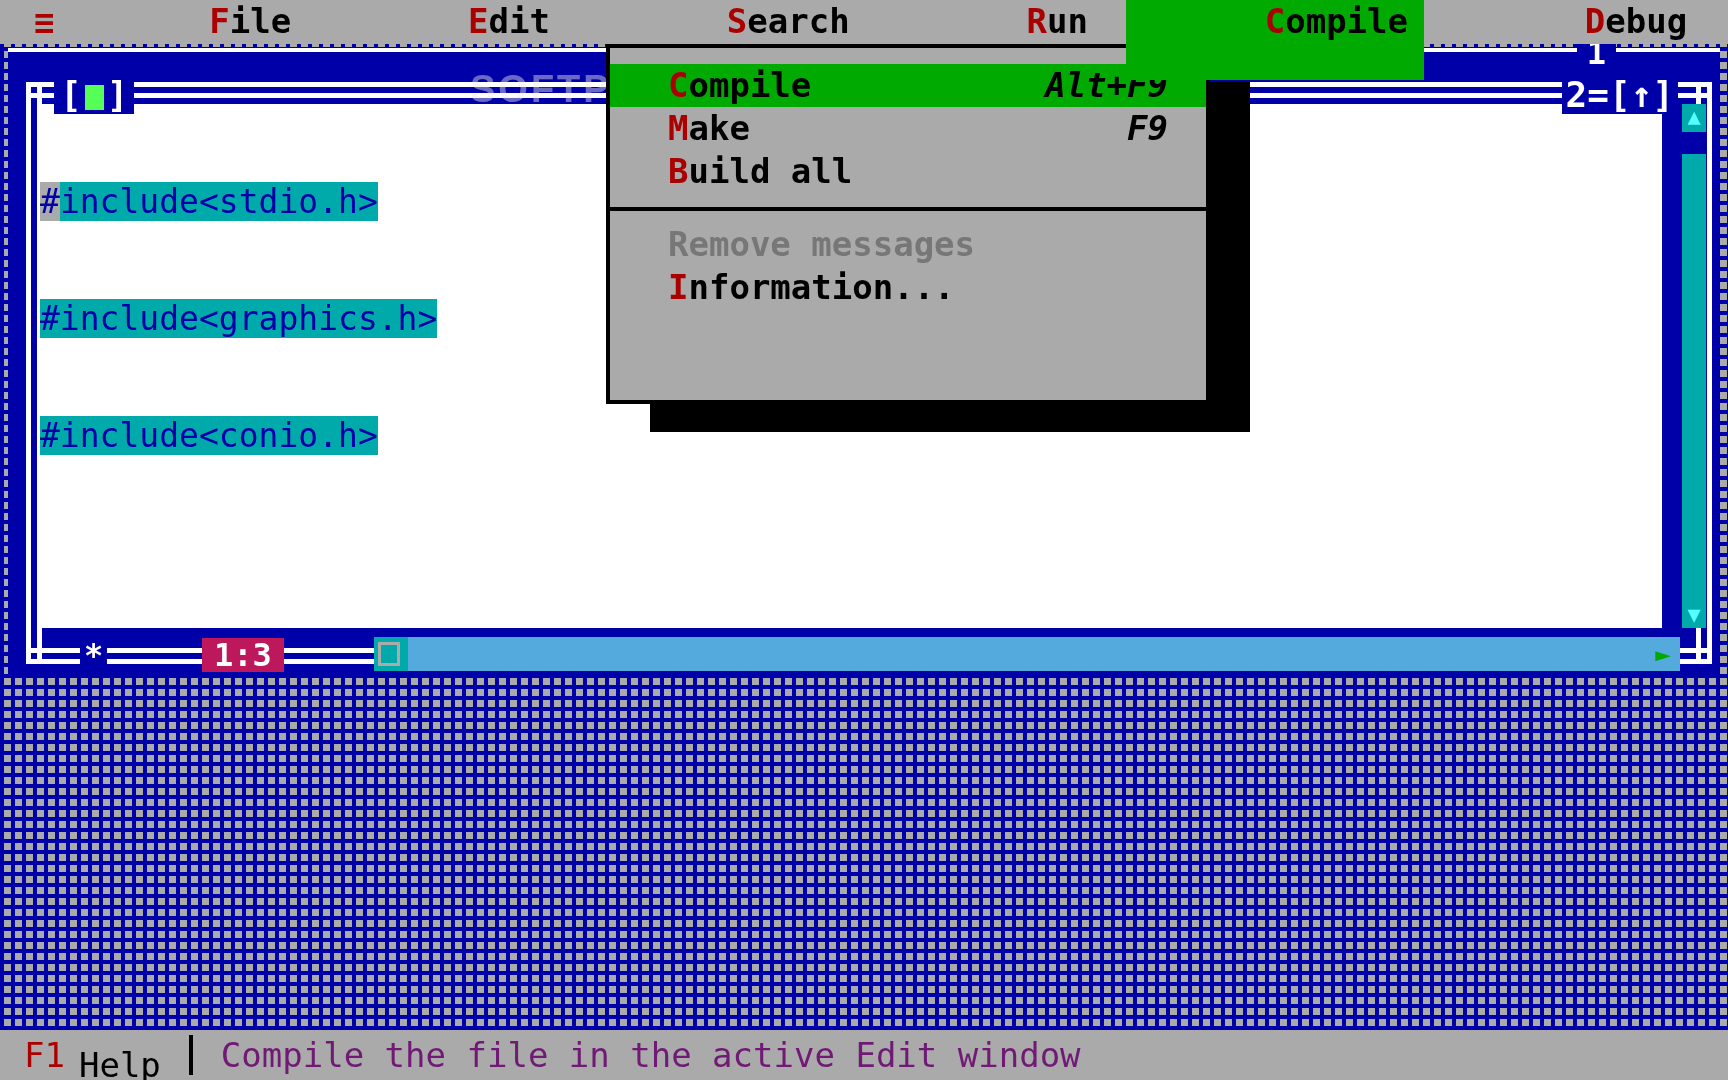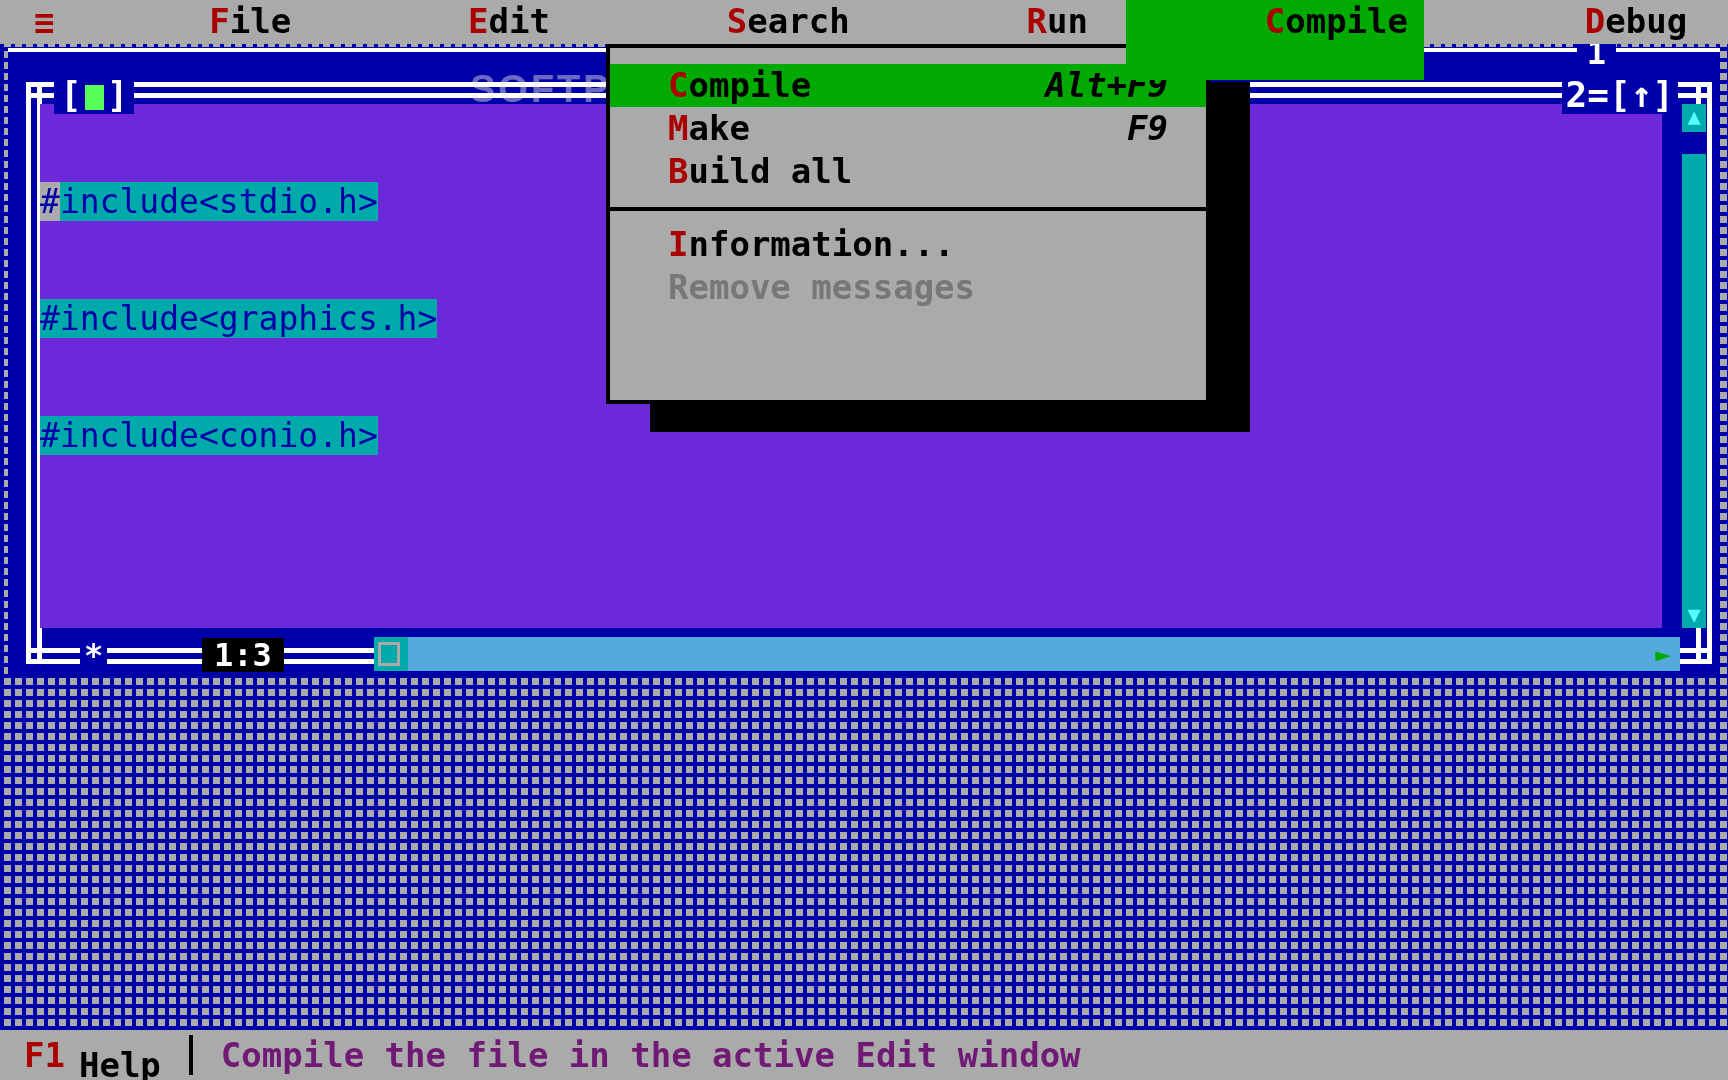--- a/index.html
+++ b/index.html
@@ -169,21 +169,21 @@
     white-space: pre;
     line-height: 38px;
   }
 
   
   #code {
     position: absolute;
     left: 14px; top: 22px;
     width: 1622px;
     height: 524px;
-    background: #6d28d9;
+    background: #ffffff;
     overflow: hidden;
     z-index: 22;
     font-size: 33px;
     line-height: 39px;
     white-space: pre;
     font-family: "DejaVu Sans Mono", "Liberation Mono", monospace;
   }
   .cl { white-space: pre; height: 39px; }
   .sel     { background: #00aaaa; color: #0000a8; }
   .cursor  { background: #aaaaaa; color: #0000a8; }
@@ -215,21 +215,21 @@
     background: #0000a8;
   }
 
   
   #pos-indicator {
     position: absolute;
     left: 176px; bottom: -8px;
     color: #ffffff;
     font-size: 32px;
     font-weight: bold;
-    background: #000000;
+    background: #be185d;
     padding: 0 12px;
     z-index: 26;
     line-height: 34px;
   }
   #mod-marker {
     position: absolute;
     left: 54px; bottom: -8px;
     color: #ffffff;
     font-size: 32px;
     font-weight: bold;
@@ -327,21 +327,21 @@
   #statusbar {
     position: absolute;
     left: 0; bottom: 0;
     width: 1728px;
     height: 50px;
     background: #aaaaaa;
     display: flex;
     align-items: center;
     z-index: 60;
     font-size: 34px;
-    font-weight: bold;
+    font-weight: normal;
     color: #000000;
     white-space: pre;
   }
   #statusbar .sb-key { color: #aa0000; padding-left: 24px; }
   #statusbar .sb-lbl { color: #000000; padding-left: 14px; margin-top: 20px; }
   #statusbar .sb-div {
     display: inline-block;
     width: 4px; height: 40px;
     background: #000000;
     margin: 0 28px;
@@ -438,26 +438,26 @@
     </div>
     <div class="dd-item">
       <span class="dd-label"><span class="hk">M</span><span>ake</span></span>
       <span class="dd-short">F9</span>
     </div>
     <div class="dd-item">
       <span class="dd-label"><span class="hk">B</span><span>uild all</span></span>
       <span class="dd-short"></span>
     </div>
     <div class="dd-sep"></div>
+    <div class="dd-item disabled">
+      <span class="dd-label"><span class="hk">R</span><span>emove messages</span></span>
+      <span class="dd-short"></span>
+    </div>
     <div class="dd-item">
       <span class="dd-label"><span class="hk">I</span><span>nformation...</span></span>
-      <span class="dd-short"></span>
-    </div>
-    <div class="dd-item disabled">
-      <span class="dd-label"><span class="hk">R</span><span>emove messages</span></span>
       <span class="dd-short"></span>
     </div>
   </div>
 
   <div id="statusbar">
     <span class="sb-key">F1</span>
     <span class="sb-lbl">Help</span>
     <span class="sb-div"></span>
     <span class="sb-hint">Compile the file in the active Edit window</span>
   </div>

